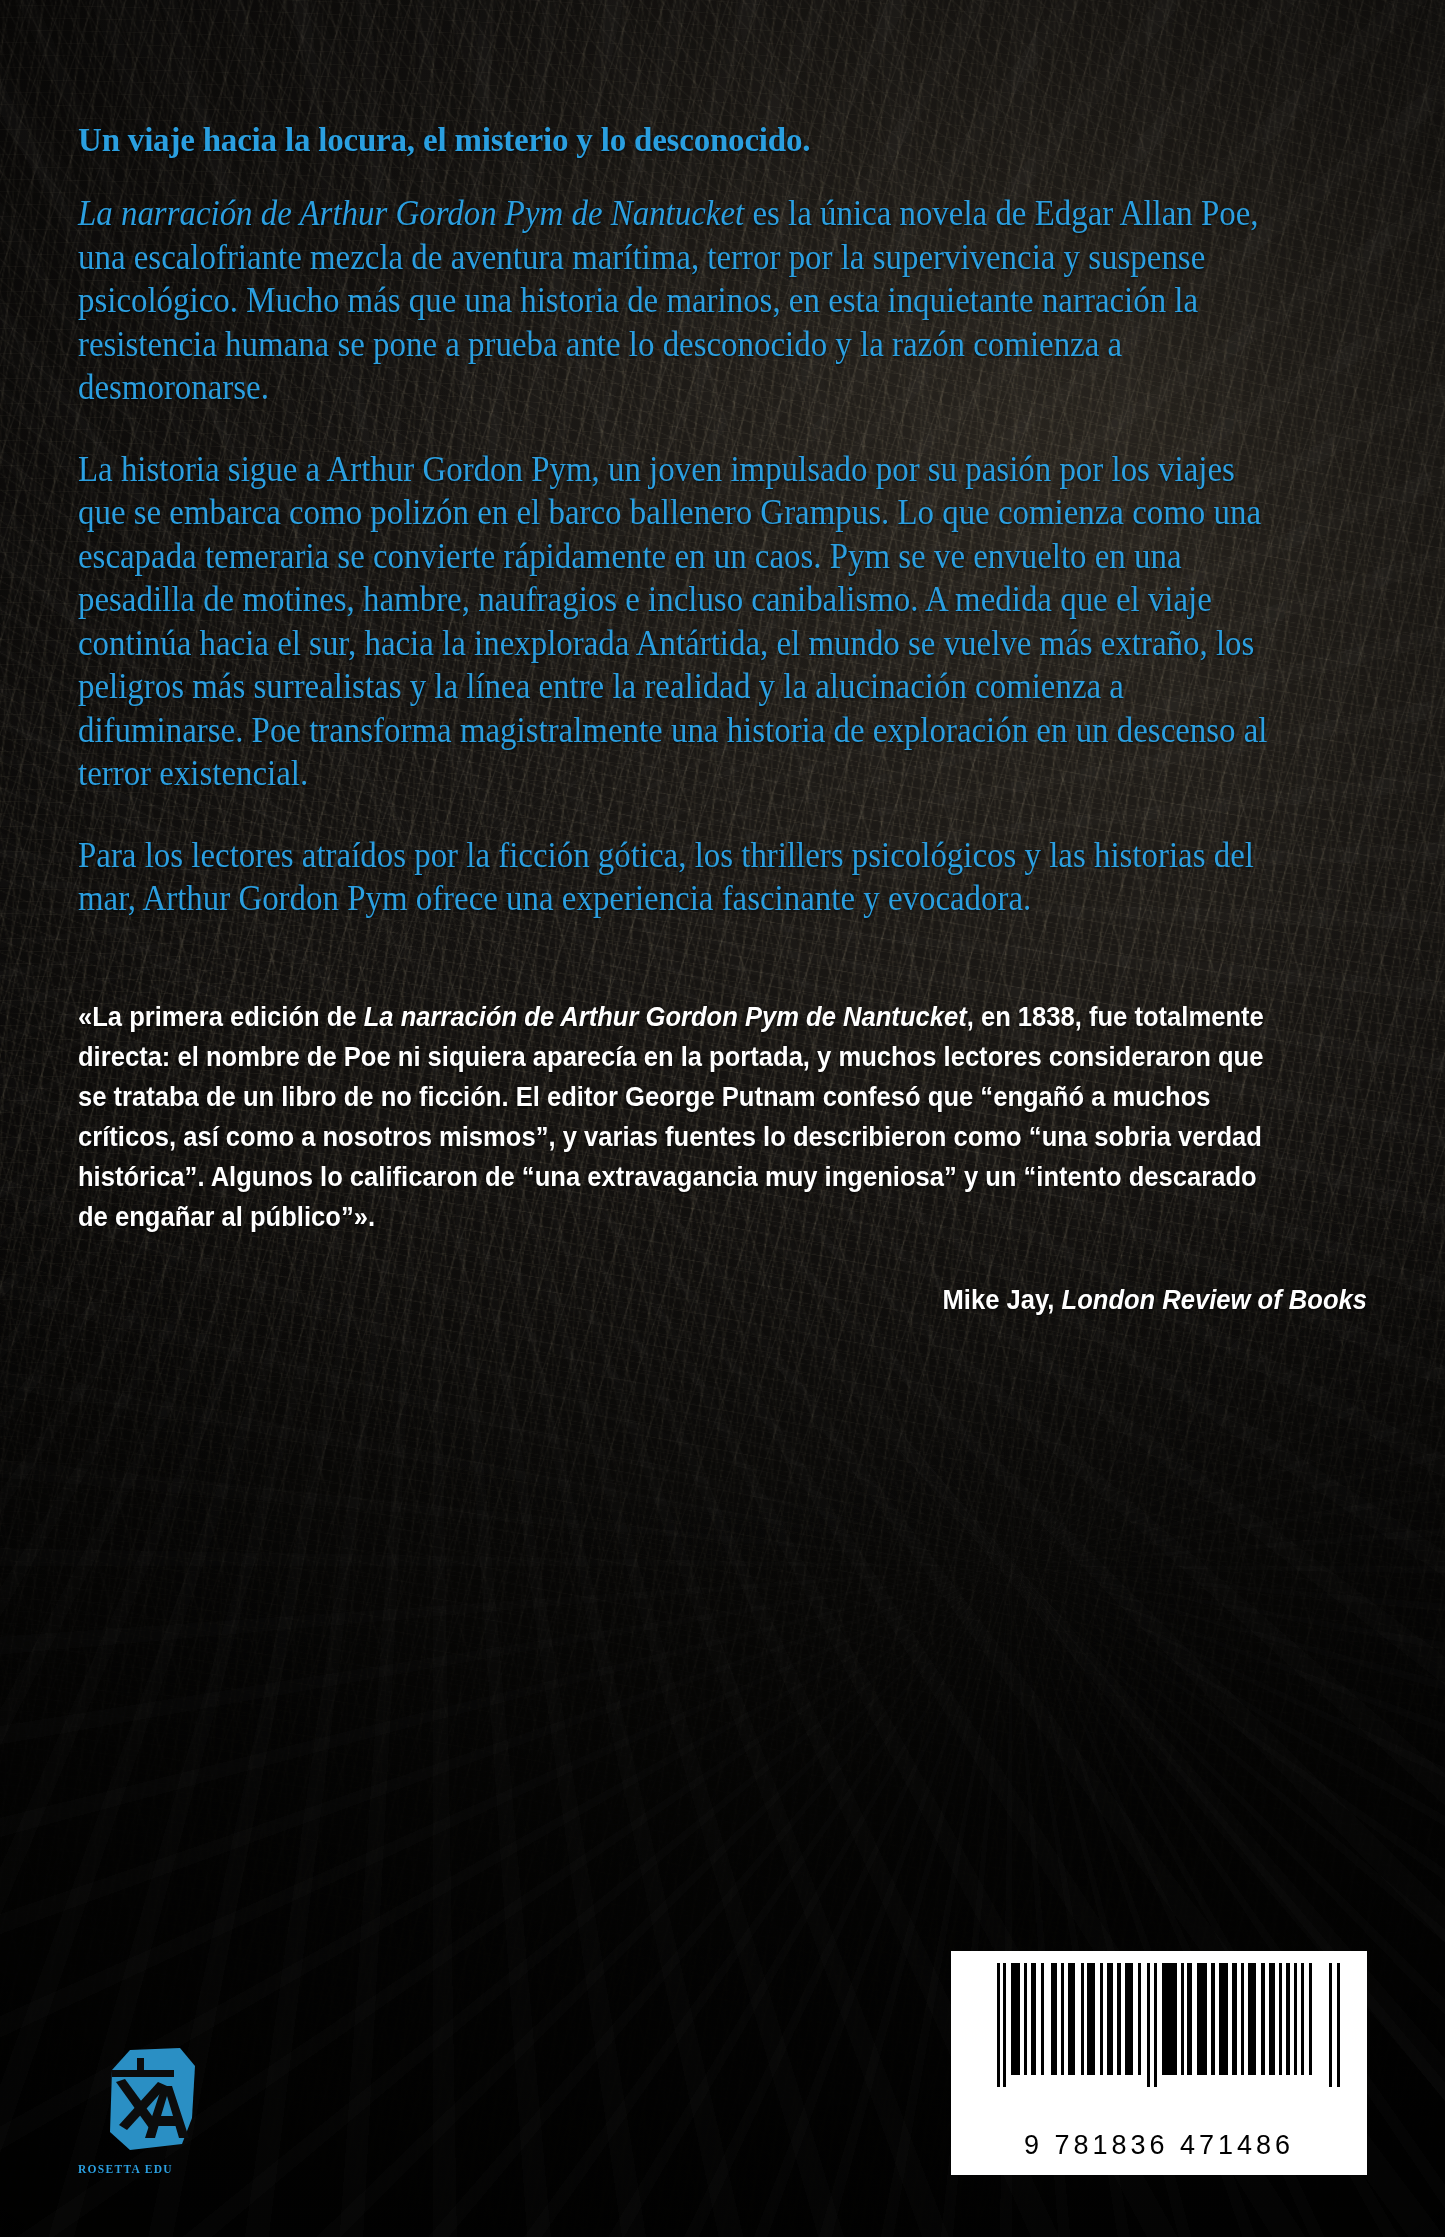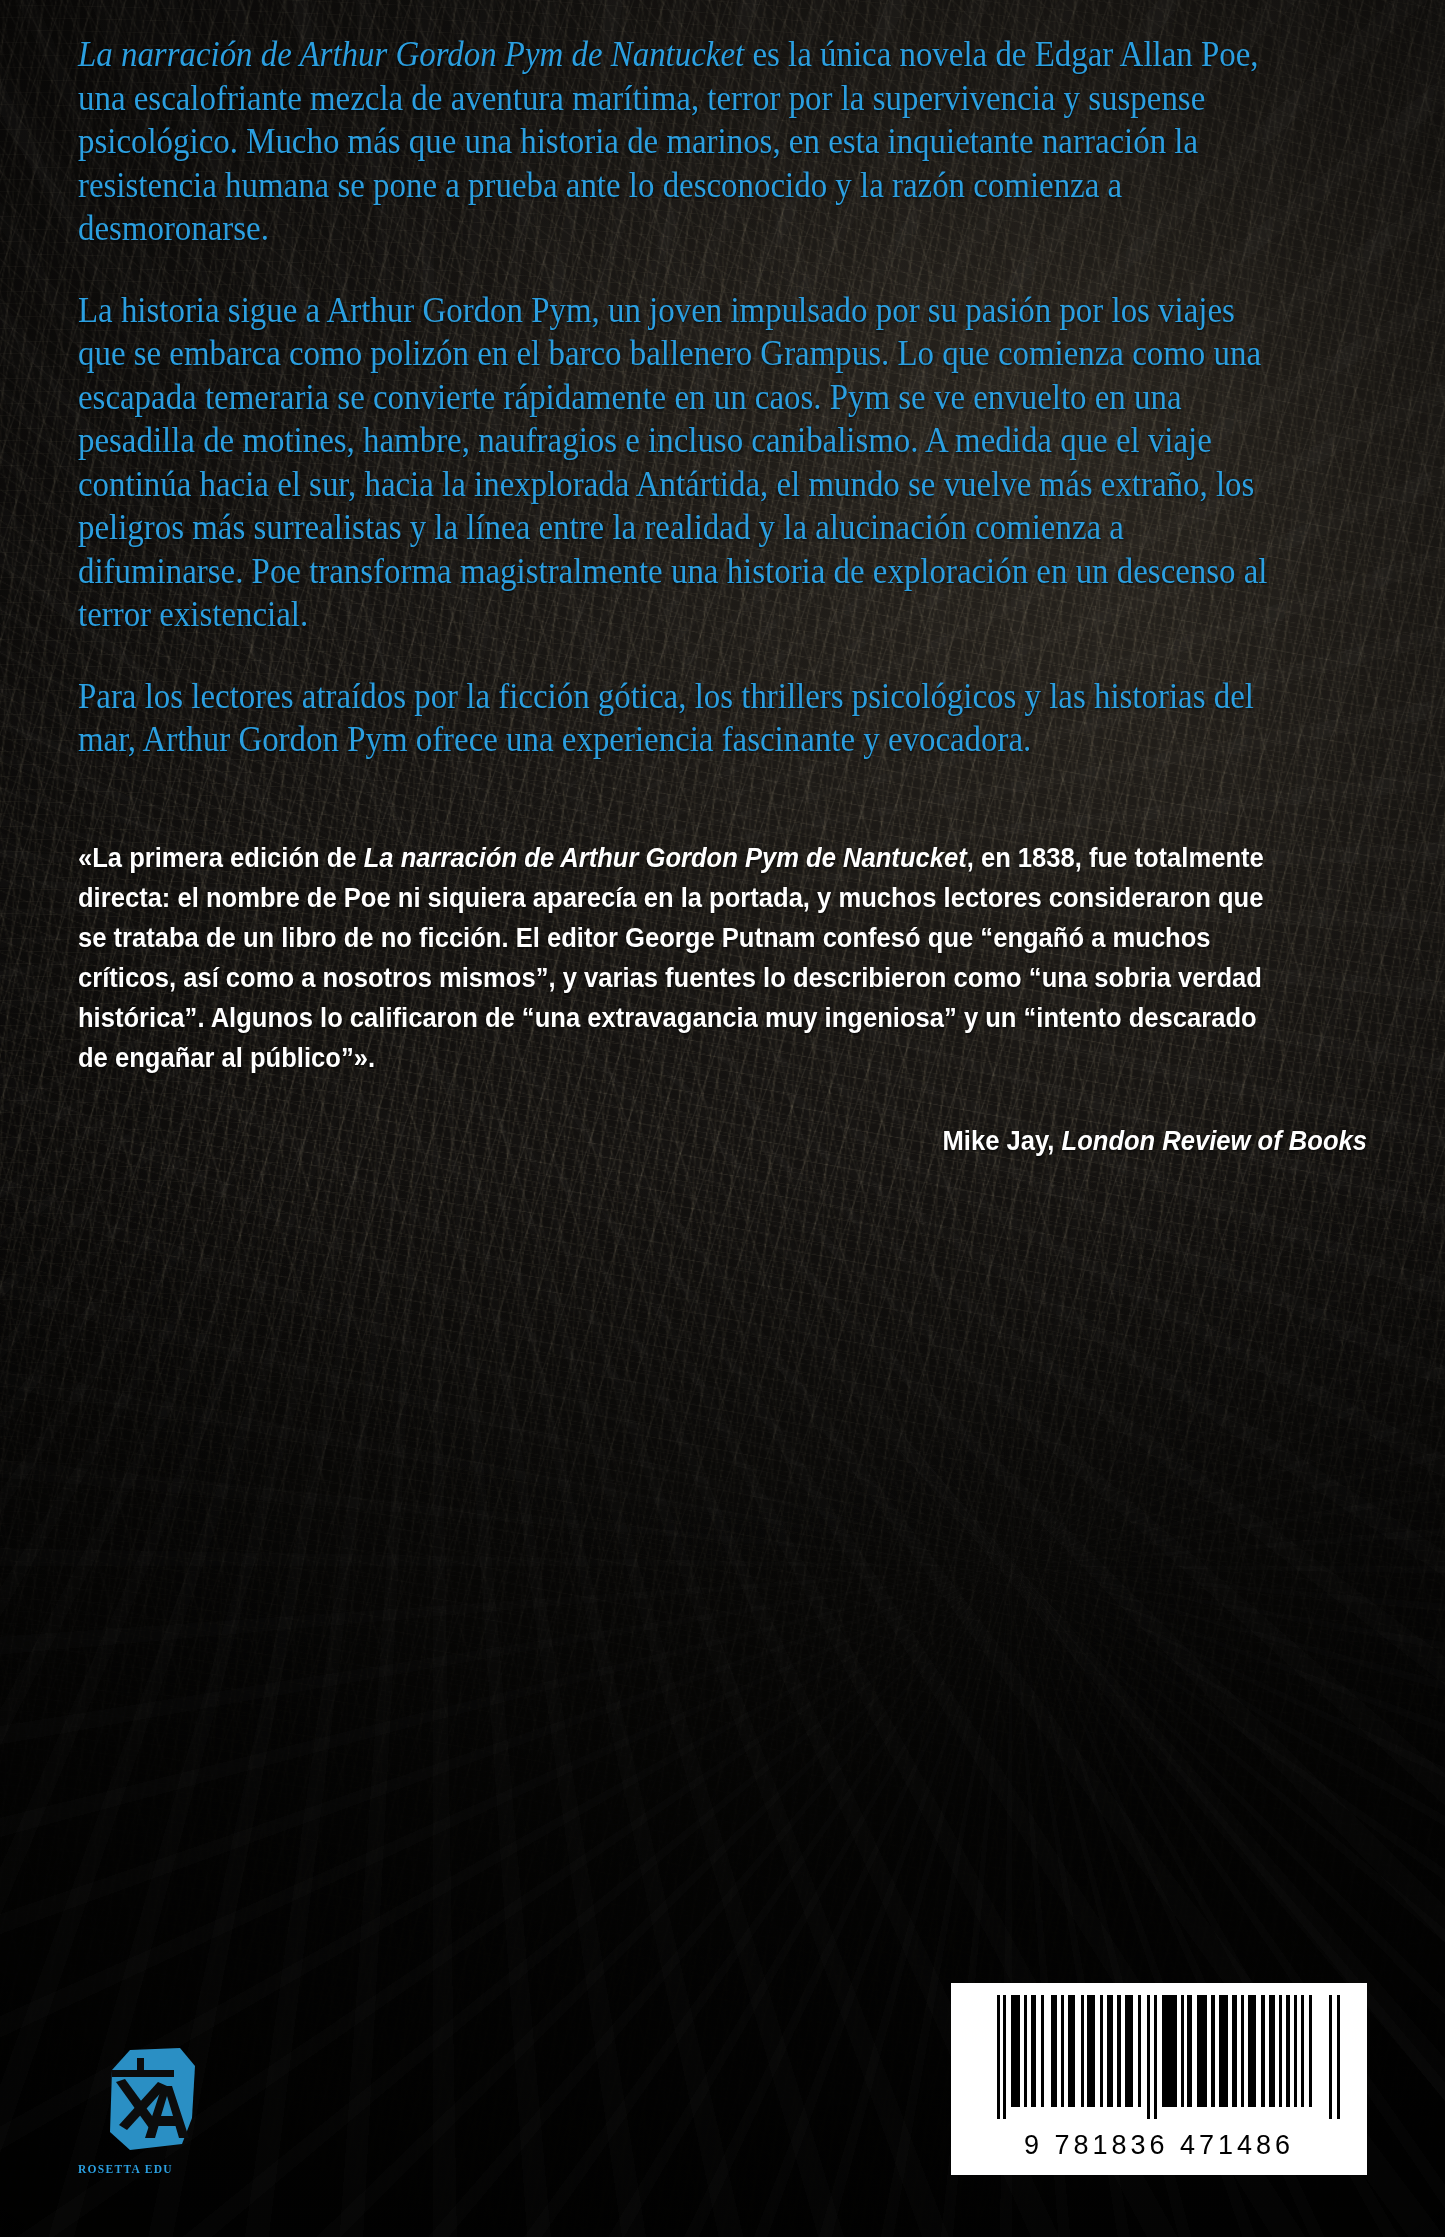--- a/index.html
+++ b/index.html
@@ -202,21 +202,21 @@
     color: #2a9fe0;
     font-family: "Liberation Serif", serif;
     font-size: 11.5px;
     font-weight: bold;
     letter-spacing: 1.3px;
   }
 
   .barcode-box {
     background: #ffffff;
     width: 416px;
-    height: 192px;
+    height: 224px;
     padding: 0;
     box-sizing: border-box;
     position: relative;
     display: block;
   }
   .barcode-bars {
     position: absolute;
     left: 46px;
     top: 12px;
     width: 348px;
@@ -242,20 +242,21 @@
   <div class="bg-base"></div>
   <div class="bg-fibres"></div>
   <div class="bg-fibres2"></div>
   <div class="bg-swirl"></div>
   <div class="bg-lower-dark"></div>
   <div class="bg-vignette"></div>
   <div class="bg-grain"></div>
 
   <div class="content">
 
+    <div class="headline">Un viaje hacia la locura, el misterio y lo desconocido.</div>
 
     <p class="blurb"><em>La narración de Arthur Gordon Pym de Nantucket</em><span> es la única novela de Edgar Allan Poe, una escalofriante mezcla de aventura marítima, terror por la supervivencia y suspense psicológico. Mucho más que una historia de marinos, en esta inquietante narración la resistencia humana se pone a prueba ante lo desconocido y la razón comienza a desmoronarse.</span></p>
 
     <p class="blurb">La historia sigue a Arthur Gordon Pym, un joven impulsado por su pasión por los viajes que se embarca como polizón en el barco ballenero Grampus. Lo que comienza como una escapada temeraria se convierte rápidamente en un caos. Pym se ve envuelto en una pesadilla de motines, hambre, naufragios e incluso canibalismo. A medida que el viaje continúa hacia el sur, hacia la inexplorada Antártida, el mundo se vuelve más extraño, los peligros más surrealistas y la línea entre la realidad y la alucinación comienza a difuminarse. Poe transforma magistralmente una historia de exploración en un descenso al terror existencial.</p>
 
     <p class="blurb">Para los lectores atraídos por la ficción gótica, los thrillers psicológicos y las historias del mar, Arthur Gordon Pym ofrece una experiencia fascinante y evocadora.</p>
 
     <p class="quote"><span>«La primera edición de </span><em>La narración de Arthur Gordon Pym de Nantucket</em><span>, en 1838, fue totalmente directa: el nombre de Poe ni siquiera aparecía en la portada, y muchos lectores consideraron que se trataba de un libro de no ficción. El editor George Putnam confesó que “engañó a muchos críticos, así como a nosotros mismos”, y varias fuentes lo describieron como “una sobria verdad histórica”. Algunos lo calificaron de “una extravagancia muy ingeniosa” y un “intento descarado de engañar al público”».</span></p>
 
     <p class="attribution"><span>Mike Jay, </span><em>London Review of Books</em></p>

